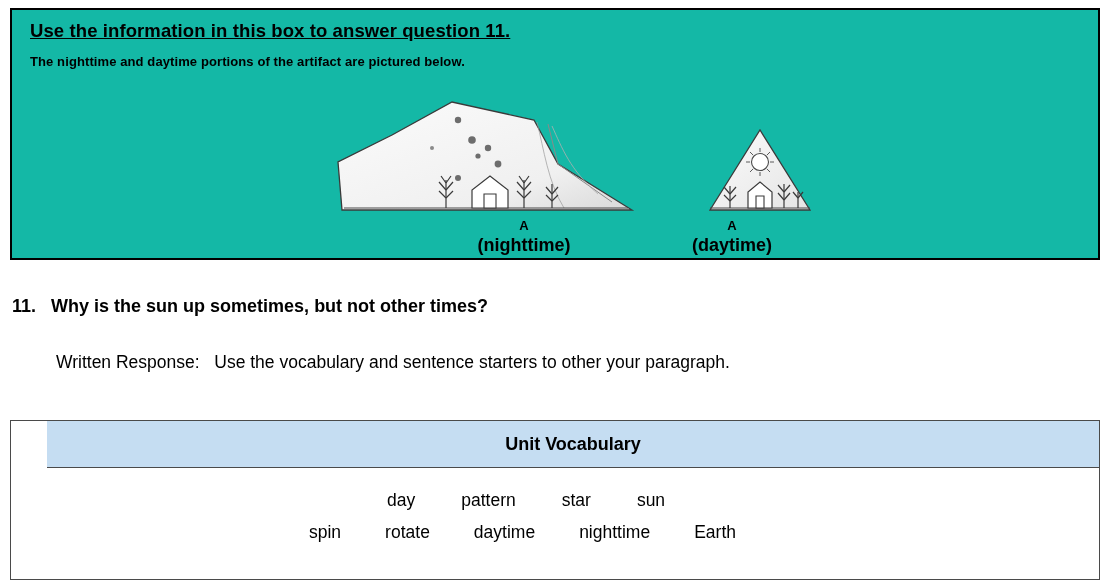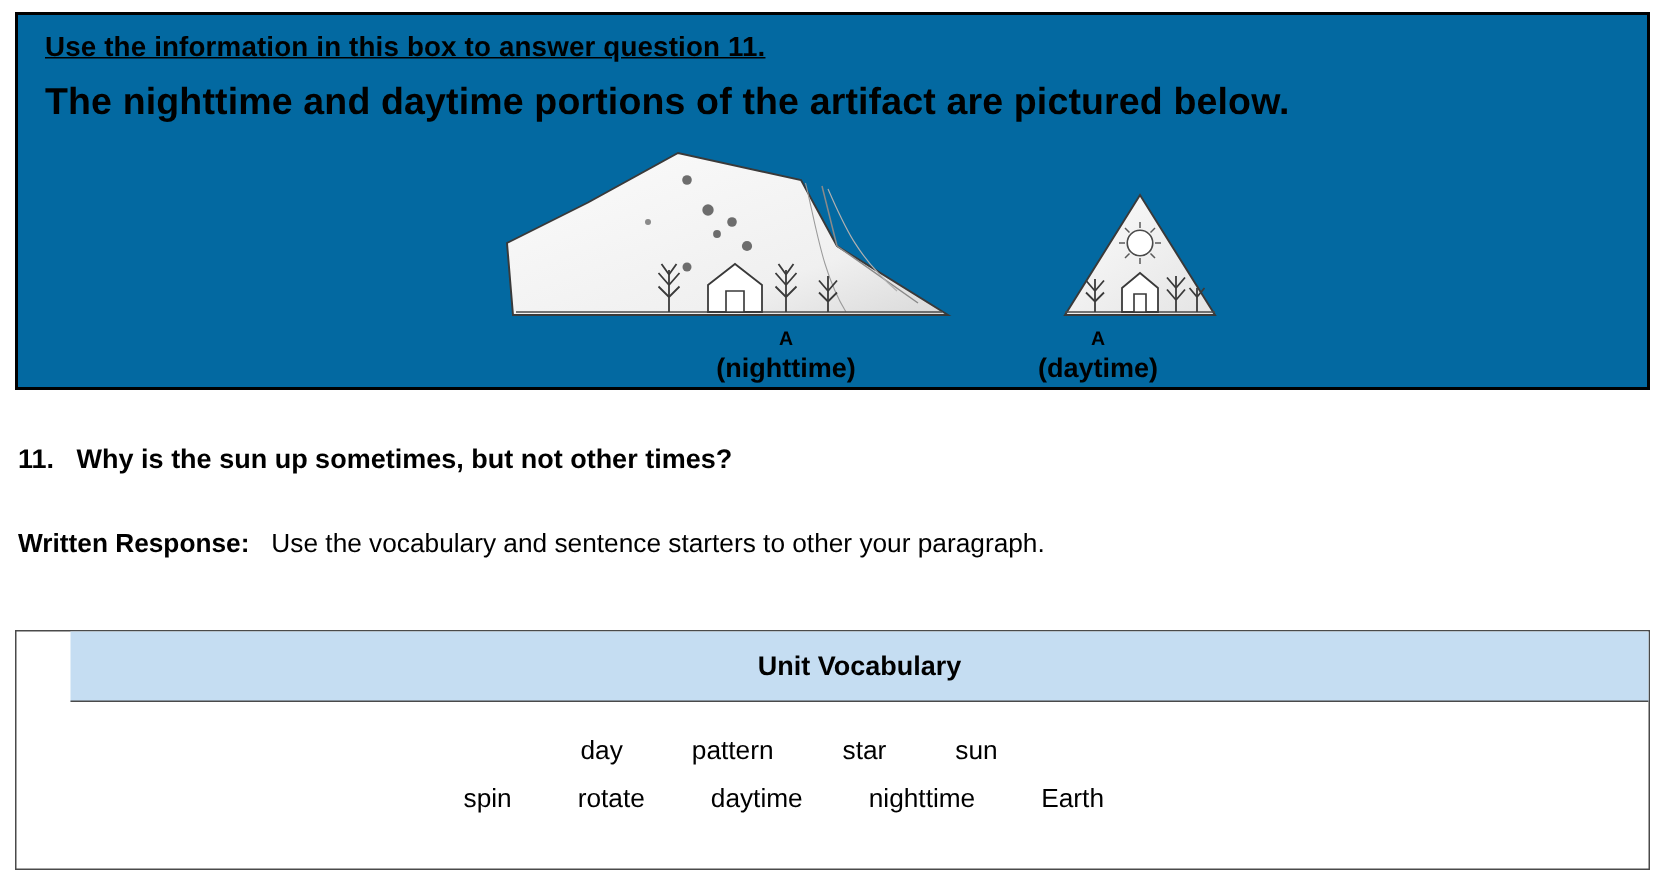--- a/index.html
+++ b/index.html
@@ -24,36 +24,36 @@
 
   
   .stimulus-box {
     position: absolute;
     left: 10px;
     top: 8px;
     width: 1090px;
     height: 252px;
     border: 2px solid #000000;
     box-sizing: border-box;
-    background: #0369a1;
+    background: #14b8a6;
   }
   .stim-line1 {
     position: absolute;
     left: 18px;
     top: 10px;
     font-size: 18.5px;
     font-weight: bold;
     text-decoration: underline;
     letter-spacing: 0.1px;
   }
   .stim-line2 {
     position: absolute;
     left: 18px;
     top: 44px;
-    font-size: 25px;
+    font-size: 13px;
     font-weight: bold;
     letter-spacing: 0.1px;
   }
 
   
   .artwork {
     position: absolute;
     left: 300px;
     top: 80px;
     width: 500px;
@@ -80,21 +80,22 @@
     font-size: 18px;
     font-weight: bold;
   }
   .written-response {
     position: absolute;
     left: 12px;
     top: 352px;
     font-size: 17.5px;
   }
   .written-response .wr-label {
-    font-weight: bold;
+    font-weight: normal;
+    margin-left: 44px;
   }
   .written-response .wr-text {
     font-weight: normal;
   }
 
   
   .vocab-table {
     position: absolute;
     left: 10px;
     top: 420px;

